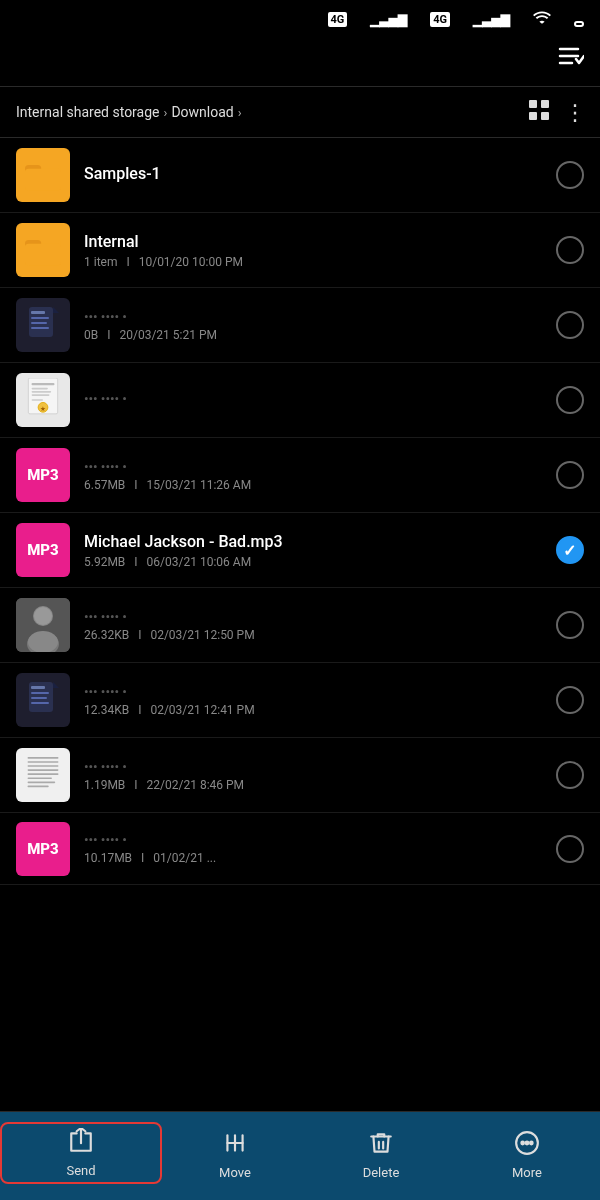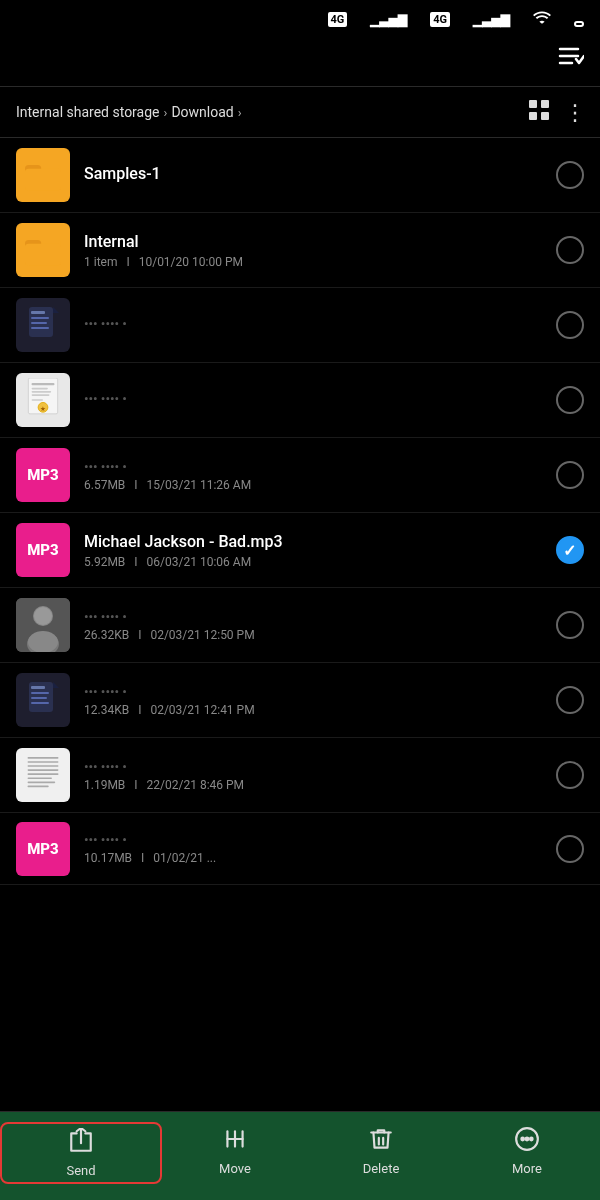--- a/index.html
+++ b/index.html
@@ -185,24 +185,24 @@
       font-size: 16px;
       font-weight: 700;
     }
 
     
     .bottom-toolbar {
       position: fixed;
       bottom: 0;
       left: 0;
       width: 600px;
-      background: #14532d;
+      background: #0c4a6e;
       border-top: 1px solid #2a2a2a;
       display: flex;
-      align-items: flex-start;
+      align-items: flex-end;
       justify-content: space-around;
       padding: 10px 0 16px;
     }
     .toolbar-btn {
       display: flex;
       flex-direction: column;
       align-items: center;
       gap: 5px;
       cursor: pointer;
       flex: 1;
@@ -317,20 +317,25 @@
         <rect x="2" y="0" width="24" height="30" rx="3" fill="#2a3050"></rect>
         <rect x="4" y="4" width="14" height="3" rx="1" fill="#6677aa"></rect>
         <rect x="4" y="10" width="18" height="2" rx="1" fill="#5566aa"></rect>
         <rect x="4" y="15" width="16" height="2" rx="1" fill="#5566aa"></rect>
         <rect x="4" y="20" width="18" height="2" rx="1" fill="#5566aa"></rect>
         <polygon points="26,0 32,6 26,6" fill="#1a2040"></polygon>
       </svg>
     </div>
     <div class="file-info">
       <div class="file-name" style="color:#555;font-size:13px;">••• •••• •</div>
+      <div class="file-meta">
+        <span>0B</span>
+        <span class="sep">I</span>
+        <span>20/03/21 5:21 PM</span>
+      </div>
     </div>
     <div class="checkbox"></div>
   </div>
     <div class="file-item">
     <div class="file-thumb cert-thumb" style="background:#e8e8e8;">
       <svg width="40" height="44" viewBox="0 0 40 54" fill="none">
         <rect x="2" y="0" width="36" height="44" rx="2" fill="#f5f5f5" stroke="#ccc" stroke-width="1"></rect>
         <rect x="6" y="6" width="28" height="3" rx="1" fill="#bbb"></rect>
         <rect x="6" y="12" width="20" height="2" rx="1" fill="#ccc"></rect>
         <rect x="6" y="16" width="24" height="2" rx="1" fill="#ccc"></rect>

